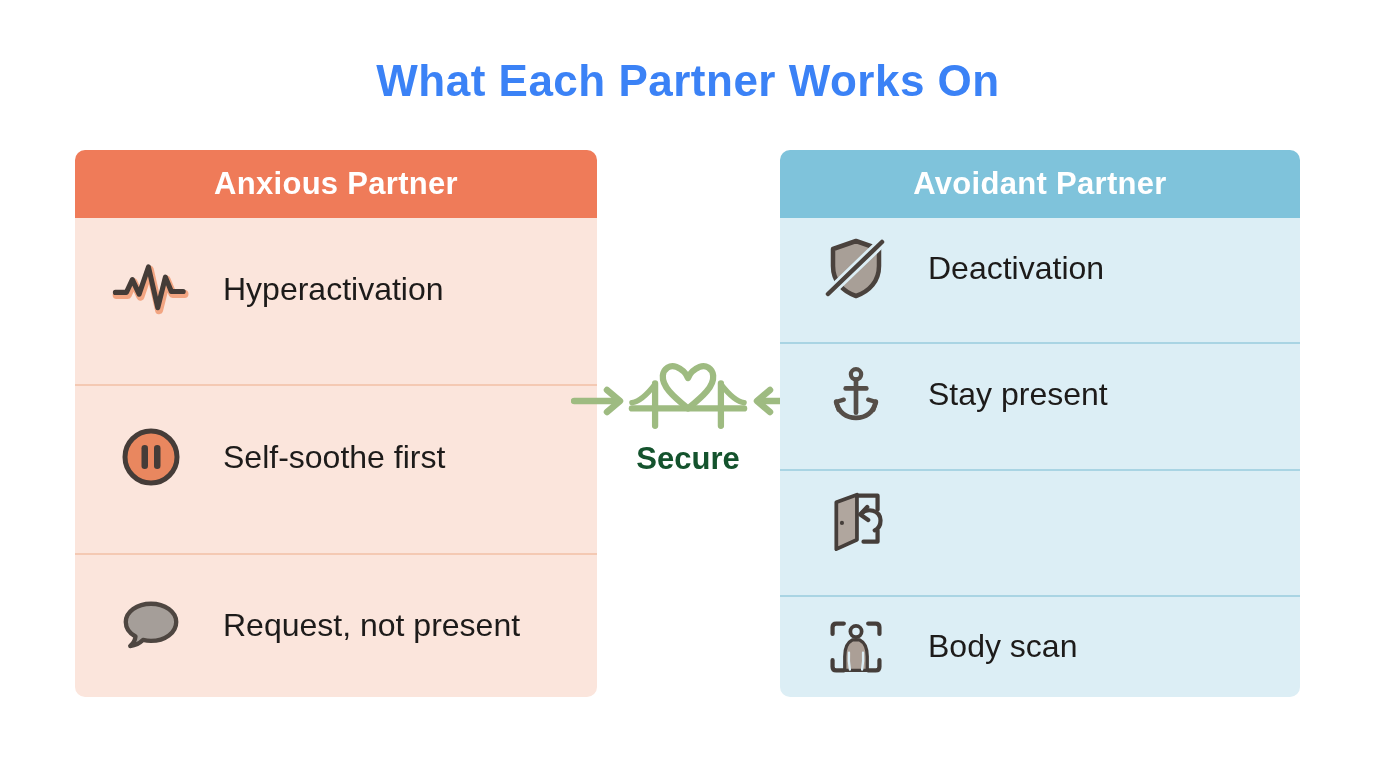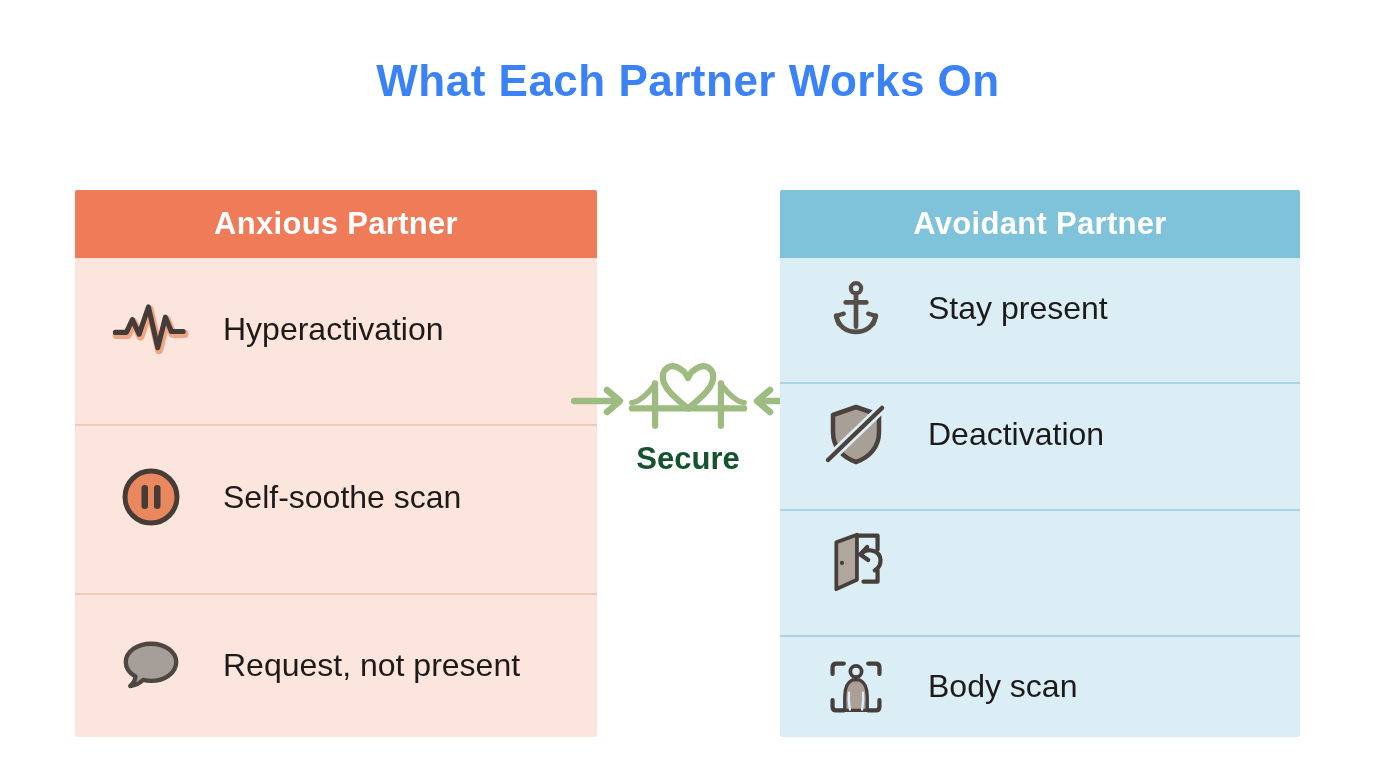--- a/index.html
+++ b/index.html
@@ -6,21 +6,21 @@
   body{
     width:1376px;height:768px;position:relative;background:#ffffff;
     font-family:"Liberation Sans", sans-serif;overflow:hidden;
   }
   .title{
     position:absolute;top:56px;left:0;width:100%;text-align:center;
     font-size:44px;font-weight:bold;color:#3b82f6;letter-spacing:0.5px;
   }
   .column{
     position:absolute;top:150px;width:522px;height:547px;
-    border-radius:2px;overflow:hidden;margin-top:40px;
+    border-radius:10px;overflow:hidden;
   }
   .column.anxious{left:75px;}
   .column.avoidant{left:780px;width:520px;}
   .col-header{
     height:68px;display:flex;align-items:center;justify-content:center;
     font-size:31px;font-weight:bold;color:#ffffff;letter-spacing:0.3px;
   }
   .anxious .col-header{background:#ef7b59;}
   .avoidant .col-header{background:#7fc3db;}
   .col-body{height:479px;display:flex;flex-direction:column;gap:24px;}
@@ -60,21 +60,21 @@
     </div>
 
     <div class="row">
       <div class="icon-box">
         <svg width="64" height="64" viewBox="0 0 64 64" fill="none">
           <circle cx="32" cy="32" r="26" fill="#e9875f" stroke="#453c38" stroke-width="5"></circle>
           <rect x="22.5" y="20" width="6.5" height="24" rx="3.2" fill="#453c38"></rect>
           <rect x="35" y="20" width="6.5" height="24" rx="3.2" fill="#453c38"></rect>
         </svg>
       </div>
-      <div class="row-label">Self-soothe scan</div>
+      <div class="row-label">Self-soothe first</div>
     </div>
 
     <div class="row">
       <div class="icon-box">
         <svg width="64" height="58" viewBox="0 0 66 58" fill="none">
           <path d="M33 6 C18.6 6 7 14.3 7 24.8 C7 31 11 36.5 17 39.8 C16.6 43.6 14.7 47 11.6 49.6 C16.8 48.9 21.4 46.7 24.7 43.4 C27.3 44 30.1 44.4 33 44.4 C47.4 44.4 59 36 59 24.8 C59 14.3 47.4 6 33 6 Z" fill="#a59e99" stroke="#4e4641" stroke-width="4.5" stroke-linejoin="round"></path>
         </svg>
       </div>
       <div class="row-label">Request, not present</div>
     </div>
@@ -108,41 +108,41 @@
     <polyline points="18,4 5,15 18,26" stroke="#9ebb81" stroke-width="6.5" stroke-linecap="round" stroke-linejoin="round" fill="none"></polyline>
   </svg>
 </div>
 
 <div class="column avoidant">
   <div class="col-header">Avoidant Partner</div>
   <div class="col-body">
 
     <div class="row">
       <div class="icon-box">
+        <svg width="64" height="64" viewBox="0 0 64 64" fill="none">
+          <path d="M32 5 L55 13 V30 C55 45 45.5 55.5 32 60 C18.5 55.5 9 45 9 30 V13 Z" fill="#a89f97" stroke="#4a423d" stroke-width="4.5" stroke-linejoin="round"></path>
+          <path d="M4 58 L58 6" stroke="#dceef5" stroke-width="10" stroke-linecap="round"></path>
+          <path d="M4 58 L58 6" stroke="#4a423d" stroke-width="4.5" stroke-linecap="round"></path>
+        </svg>
+      </div>
+      <div class="row-label">Deactivation</div>
+    </div>
+
+    <div class="row">
+      <div class="icon-box">
         <svg width="60" height="62" viewBox="0 0 64 64" fill="none">
           <circle cx="32" cy="11" r="5.5" stroke="#554e48" stroke-width="4.5"></circle>
           <path d="M32 16.5 V52" stroke="#554e48" stroke-width="5" stroke-linecap="round"></path>
           <path d="M21 26 H43" stroke="#554e48" stroke-width="5" stroke-linecap="round"></path>
           <path d="M11 40 C13 52 22 57.5 32 57.5 C42 57.5 51 52 53 40" stroke="#554e48" stroke-width="5" stroke-linecap="round"></path>
           <polyline points="19,38 10.5,40.5 13.5,49" stroke="#554e48" stroke-width="4.5" stroke-linecap="round" stroke-linejoin="round" fill="none"></polyline>
           <polyline points="45,38 53.5,40.5 50.5,49" stroke="#554e48" stroke-width="4.5" stroke-linecap="round" stroke-linejoin="round" fill="none"></polyline>
         </svg>
       </div>
       <div class="row-label">Stay present</div>
-    </div>
-
-    <div class="row">
-      <div class="icon-box">
-        <svg width="64" height="64" viewBox="0 0 64 64" fill="none">
-          <path d="M32 5 L55 13 V30 C55 45 45.5 55.5 32 60 C18.5 55.5 9 45 9 30 V13 Z" fill="#a89f97" stroke="#4a423d" stroke-width="4.5" stroke-linejoin="round"></path>
-          <path d="M4 58 L58 6" stroke="#dceef5" stroke-width="10" stroke-linecap="round"></path>
-          <path d="M4 58 L58 6" stroke="#4a423d" stroke-width="4.5" stroke-linecap="round"></path>
-        </svg>
-      </div>
-      <div class="row-label">Deactivation</div>
     </div>
 
     <div class="row">
       <div class="icon-box">
         <svg width="60" height="64" viewBox="0 0 64 68" fill="none">
           <path d="M33 7 H55 V22 M55 44 V56 H40" stroke="#453e3a" stroke-width="4.5" stroke-linecap="round" stroke-linejoin="round"></path>
           <path d="M11 14 L33 6 V54 L11 64 Z" fill="#b0a69e" stroke="#453e3a" stroke-width="4" stroke-linejoin="round"></path>
           <circle cx="17" cy="36" r="2.2" fill="#453e3a"></circle>
           <path d="M52 44 C60 40 61 26 50 23 C45 21.6 40 23.5 37.5 26.5" stroke="#453e3a" stroke-width="4.5" stroke-linecap="round"></path>
           <polyline points="44,19 36.5,27 45,33" stroke="#453e3a" stroke-width="4.5" stroke-linecap="round" stroke-linejoin="round" fill="none"></polyline>

